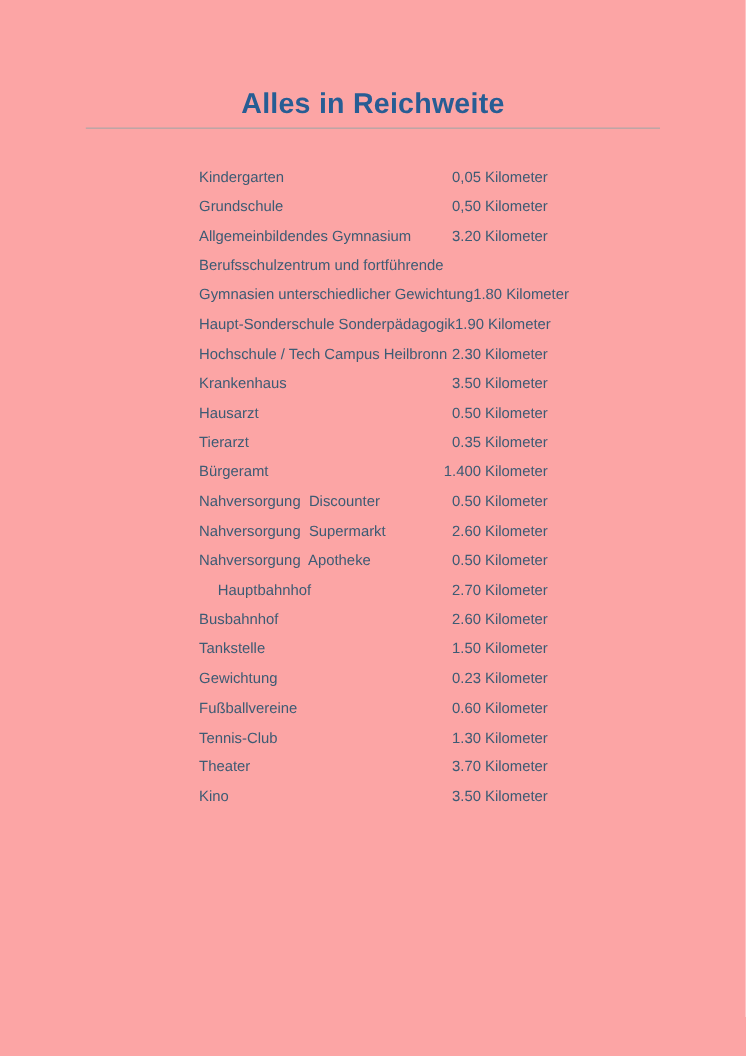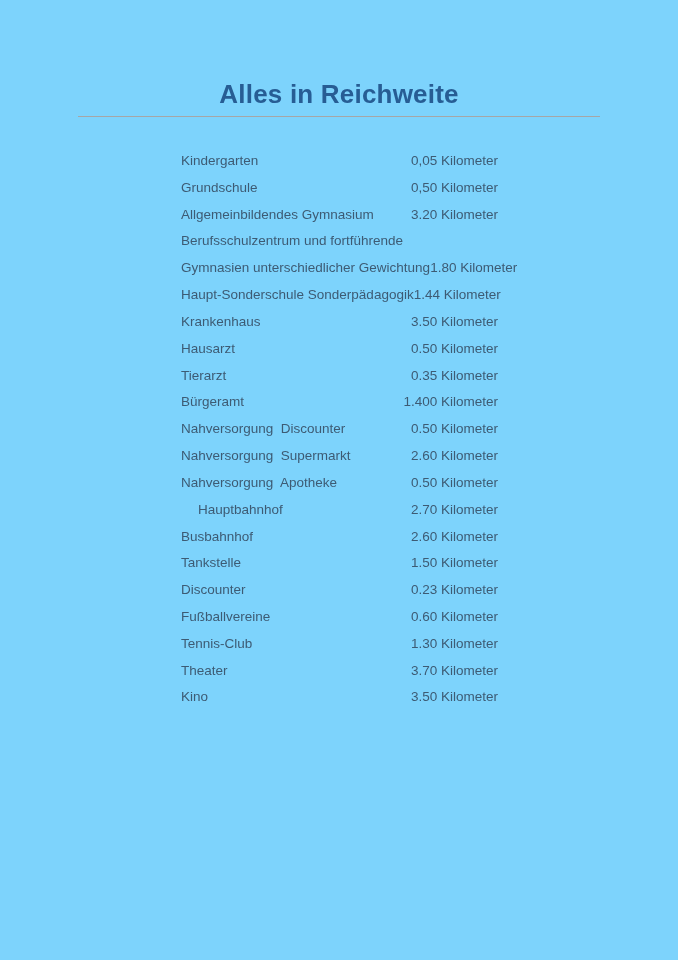--- a/index.html
+++ b/index.html
@@ -4,21 +4,21 @@
 <style>
   html, body {
     margin: 0;
     padding: 0;
     background: #ffffff;
   }
   .page {
     position: relative;
     width: 678px;
     height: 960px;
-    background: #7dd3fc;
+    background: #fca5a5;
     font-family: "Liberation Sans", sans-serif;
     overflow: hidden;
   }
   .title {
     position: absolute;
     top: 80px;
     left: 0;
     right: 0;
     text-align: center;
     font-size: 26px;
@@ -88,23 +88,27 @@
     <span class="value" style="color: rgb(61, 91, 116);"></span>
   </div>
 
   <div class="row">
     <span class="label" style="color: rgb(61, 91, 116);">Gymnasien unterschiedlicher Gewichtung</span>
     <span class="value" style="color: rgb(61, 91, 116);">1.80 Kilometer</span>
   </div>
 
   <div class="row">
     <span class="label" style="color: rgb(61, 91, 116);">Haupt-Sonderschule Sonderpädagogik</span>
-    <span class="value" style="color: rgb(61, 91, 116);">1.44 Kilometer</span>
+    <span class="value" style="color: rgb(61, 91, 116);">1.90 Kilometer</span>
   </div>
 
+  <div class="row">
+    <span class="label" style="color: rgb(61, 91, 116);">Hochschule / Tech Campus Heilbronn</span>
+    <span class="value" style="color: rgb(61, 91, 116);">2.30 Kilometer</span>
+  </div>
 
   <div class="row">
     <span class="label" style="color: rgb(61, 91, 116);">Krankenhaus</span>
     <span class="value" style="color: rgb(61, 91, 116);">3.50 Kilometer</span>
   </div>
 
   <div class="row">
     <span class="label" style="color: rgb(61, 91, 116);">Hausarzt</span>
     <span class="value" style="color: rgb(61, 91, 116);">0.50 Kilometer</span>
   </div>
@@ -144,21 +148,21 @@
     <span class="label" style="color: rgb(61, 91, 116);">Busbahnhof</span>
     <span class="value" style="color: rgb(61, 91, 116);">2.60 Kilometer</span>
   </div>
 
   <div class="row">
     <span class="label" style="color: rgb(61, 91, 116);">Tankstelle</span>
     <span class="value" style="color: rgb(61, 91, 116);">1.50 Kilometer</span>
   </div>
 
   <div class="row">
-    <span class="label" style="color: rgb(61, 91, 116);">Discounter</span>
+    <span class="label" style="color: rgb(61, 91, 116);">Gewichtung</span>
     <span class="value" style="color: rgb(61, 91, 116); margin-left: 36px;">0.23 Kilometer</span>
   </div>
 
   <div class="row">
     <span class="label" style="color: rgb(61, 91, 116);">Fußballvereine</span>
     <span class="value" style="color: rgb(61, 91, 116);">0.60 Kilometer</span>
   </div>
 
   <div class="row">
     <span class="label" style="color: rgb(61, 91, 116);">Tennis-Club</span>

